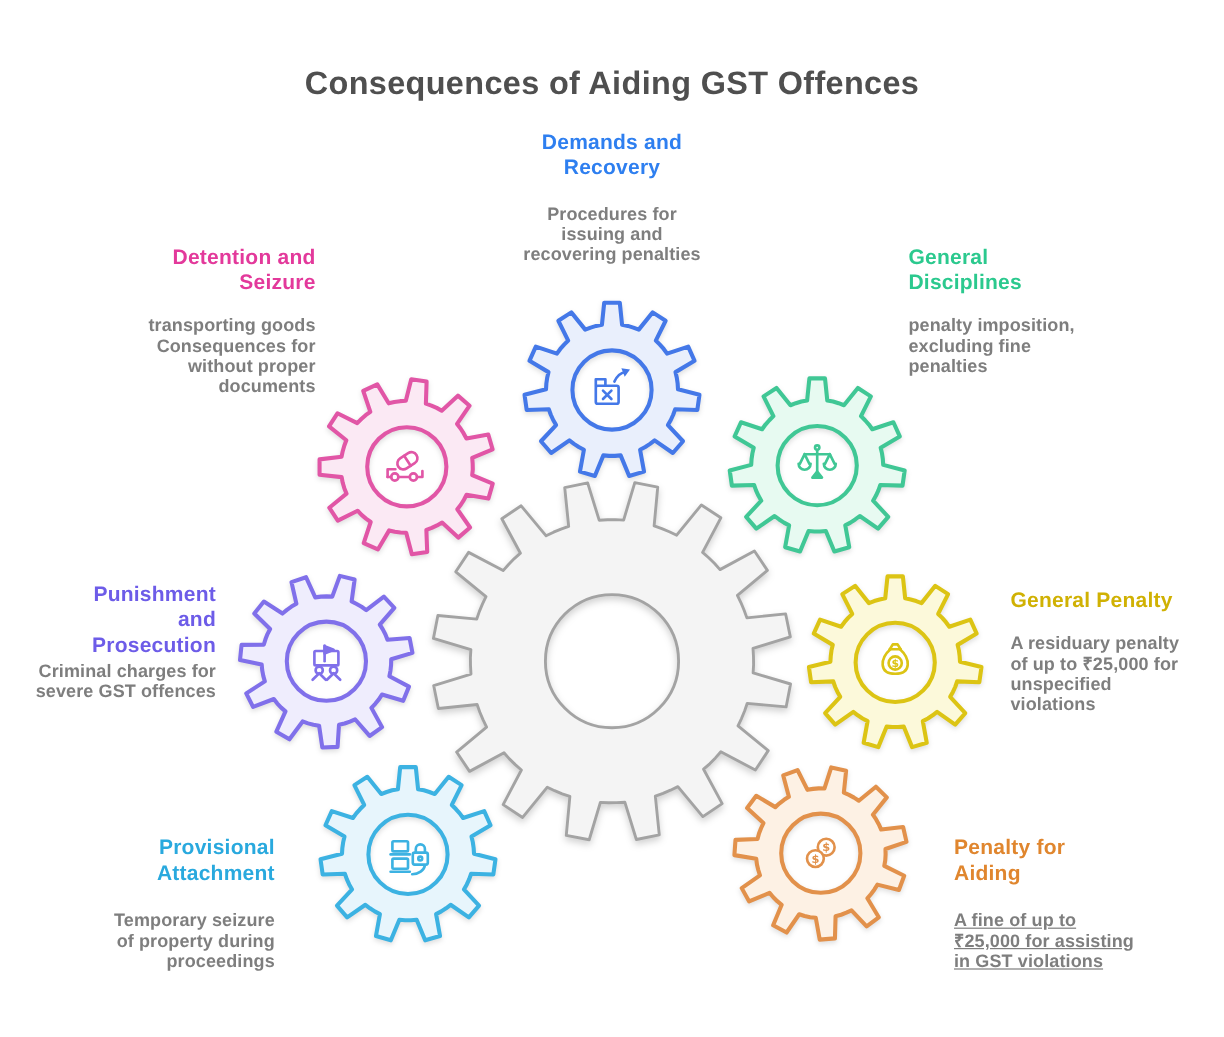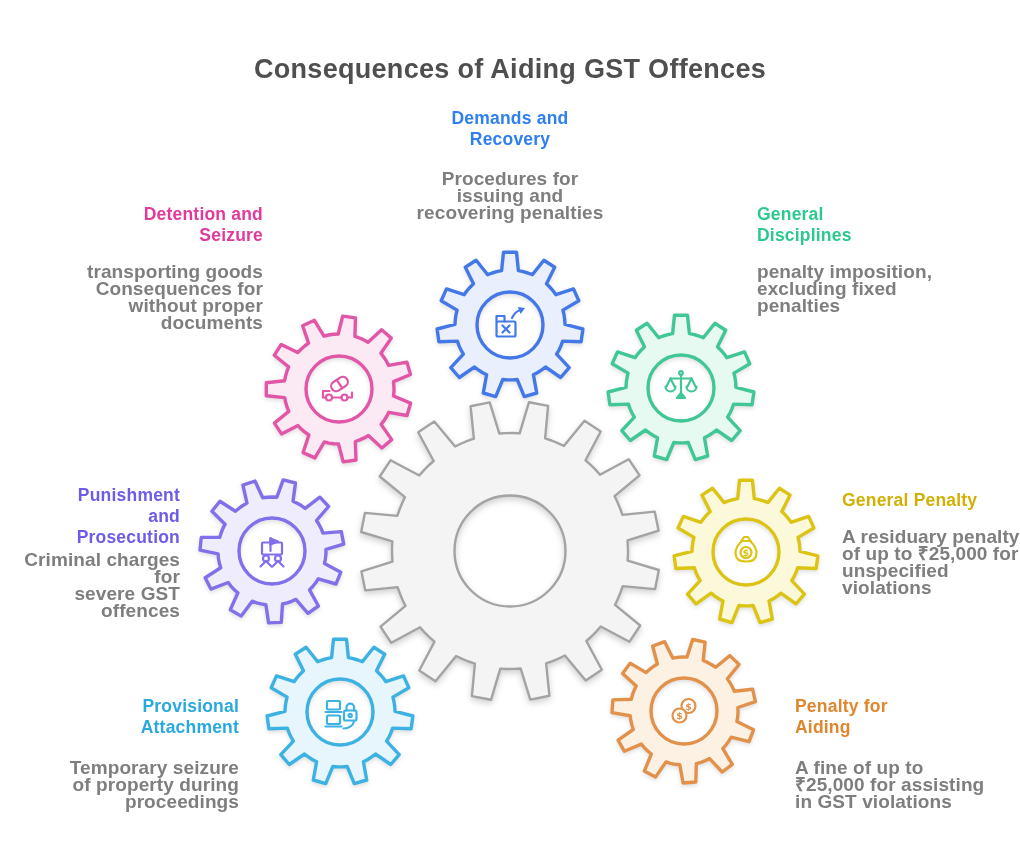--- a/index.html
+++ b/index.html
@@ -5,33 +5,33 @@
   html,body{margin:0;padding:0;background:#ffffff;}
   body{width:1020px;height:864px;font-family:"Liberation Sans",sans-serif;}
   .canvas{position:relative;width:1020px;height:864px;overflow:hidden;background:#ffffff;}
   .title{position:absolute;top:54px;left:0;width:1020px;text-align:center;
          font-size:27px;font-weight:bold;letter-spacing:.3px;}
   #scene{position:absolute;left:0;top:0;}
   .gear{stroke-linejoin:round;filter:drop-shadow(0 2px 2px rgba(0,0,0,.13));}
   path[data-gear="center"]{filter:drop-shadow(0 3px 3px rgba(0,0,0,.18));}
   .tblock{position:absolute;}
   .heading{font-size:17.5px;font-weight:bold;line-height:21px;letter-spacing:.2px;}
-  .desc{margin-top:17px;font-size:19px;font-weight:bold;line-height:17px;letter-spacing:.1px;}
+  .desc{margin-top:17px;font-size:15px;font-weight:bold;line-height:17px;letter-spacing:.1px;}
   .ln{display:block;}
   .block-demands{left:380px;top:108px;width:260px;text-align:center;}
   .block-demands .desc{margin-top:20px;}
   .block-detention{left:43px;top:204px;width:220px;text-align:right;}
   .block-disciplines{left:757px;top:204px;width:210px;text-align:left;}
   .block-punishment{left:0px;top:485px;width:180px;text-align:right;}
   .block-punishment .desc{margin-top:3px;}
   .block-general-penalty{left:842px;top:490px;width:178px;text-align:left;}
-  .block-provisional{left:39px;top:696px;width:200px;text-align:right;}
+  .block-provisional{left:29px;top:696px;width:200px;text-align:right;}
   .block-provisional .desc{margin-top:21px;}
   .block-aiding{left:795px;top:696px;width:222px;text-align:left;}
-  .block-aiding .desc{margin-top:21px;}
+  .block-aiding .desc{margin-top:21px;text-decoration:underline;}
 </style>
 </head>
 <body>
 
 <div class="canvas">
 
   <div class="title" style="color: rgb(79, 79, 79);">Consequences of Aiding GST Offences</div>
 
   <svg id="scene" width="1020" height="864" viewBox="0 0 1020 864">
     <path class="gear" data-gear="center" d="M519.7 433.4 L529.0 402.2 L548.1 405.9 L545.1 438.3 L551.5 440.5 L557.8 443.1 L563.9 446.0 L584.5 420.8 L600.7 431.5 L585.5 460.3 L590.6 464.8 L595.5 469.6 L600.0 474.7 L628.7 459.2 L639.5 475.3 L614.5 496.1 L617.5 502.3 L620.1 508.5 L622.4 514.9 L654.7 511.6 L658.6 530.7 L627.5 540.3 L627.9 547.1 L628.0 553.9 L627.6 560.7 L658.8 570.0 L655.1 589.1 L622.7 586.1 L620.5 592.5 L617.9 598.8 L615.0 604.9 L640.2 625.5 L629.5 641.7 L600.7 626.5 L596.2 631.6 L591.4 636.5 L586.3 641.0 L601.8 669.7 L585.7 680.5 L564.9 655.5 L558.7 658.5 L552.5 661.1 L546.1 663.4 L549.4 695.7 L530.3 699.6 L520.7 668.5 L513.9 668.9 L507.1 669.0 L500.3 668.6 L491.0 699.8 L471.9 696.1 L474.9 663.7 L468.5 661.5 L462.2 658.9 L456.1 656.0 L435.5 681.2 L419.3 670.5 L434.5 641.7 L429.4 637.2 L424.5 632.4 L420.0 627.3 L391.3 642.8 L380.5 626.7 L405.5 605.9 L402.5 599.7 L399.9 593.5 L397.6 587.1 L365.3 590.4 L361.4 571.3 L392.5 561.7 L392.1 554.9 L392.0 548.1 L392.4 541.3 L361.2 532.0 L364.9 512.9 L397.3 515.9 L399.5 509.5 L402.1 503.2 L405.0 497.1 L379.8 476.5 L390.5 460.3 L419.3 475.5 L423.8 470.4 L428.6 465.5 L433.7 461.0 L418.2 432.3 L434.3 421.5 L455.1 446.5 L461.3 443.5 L467.5 440.9 L473.9 438.6 L470.6 406.3 L489.7 402.4 L499.3 433.5 L506.1 433.1 L512.9 433.0 Z M565.5 551 A55.5 55.5 0 1 0 454.5 551 A55.5 55.5 0 1 0 565.5 551 Z" fill="#f4f4f4" stroke="#a3a3a3" stroke-width="2.4" fill-rule="evenodd"></path>
@@ -137,21 +137,21 @@
     </div>
   </div>
 
   <div class="tblock block-disciplines">
     <div class="heading" style="color: rgb(43, 201, 142);">
       <span class="ln">General</span>
       <span class="ln">Disciplines</span>
     </div>
     <div class="desc" style="color: rgb(126, 126, 126);">
       <span class="ln">penalty imposition,</span>
-      <span class="ln">excluding fixed</span>
+      <span class="ln">excluding fine</span>
       <span class="ln">penalties</span>
     </div>
   </div>
 
   <div class="tblock block-punishment">
     <div class="heading" style="color: rgb(109, 92, 232);">
       <span class="ln">Punishment</span>
       <span class="ln">and</span>
       <span class="ln">Prosecution</span>
     </div>

